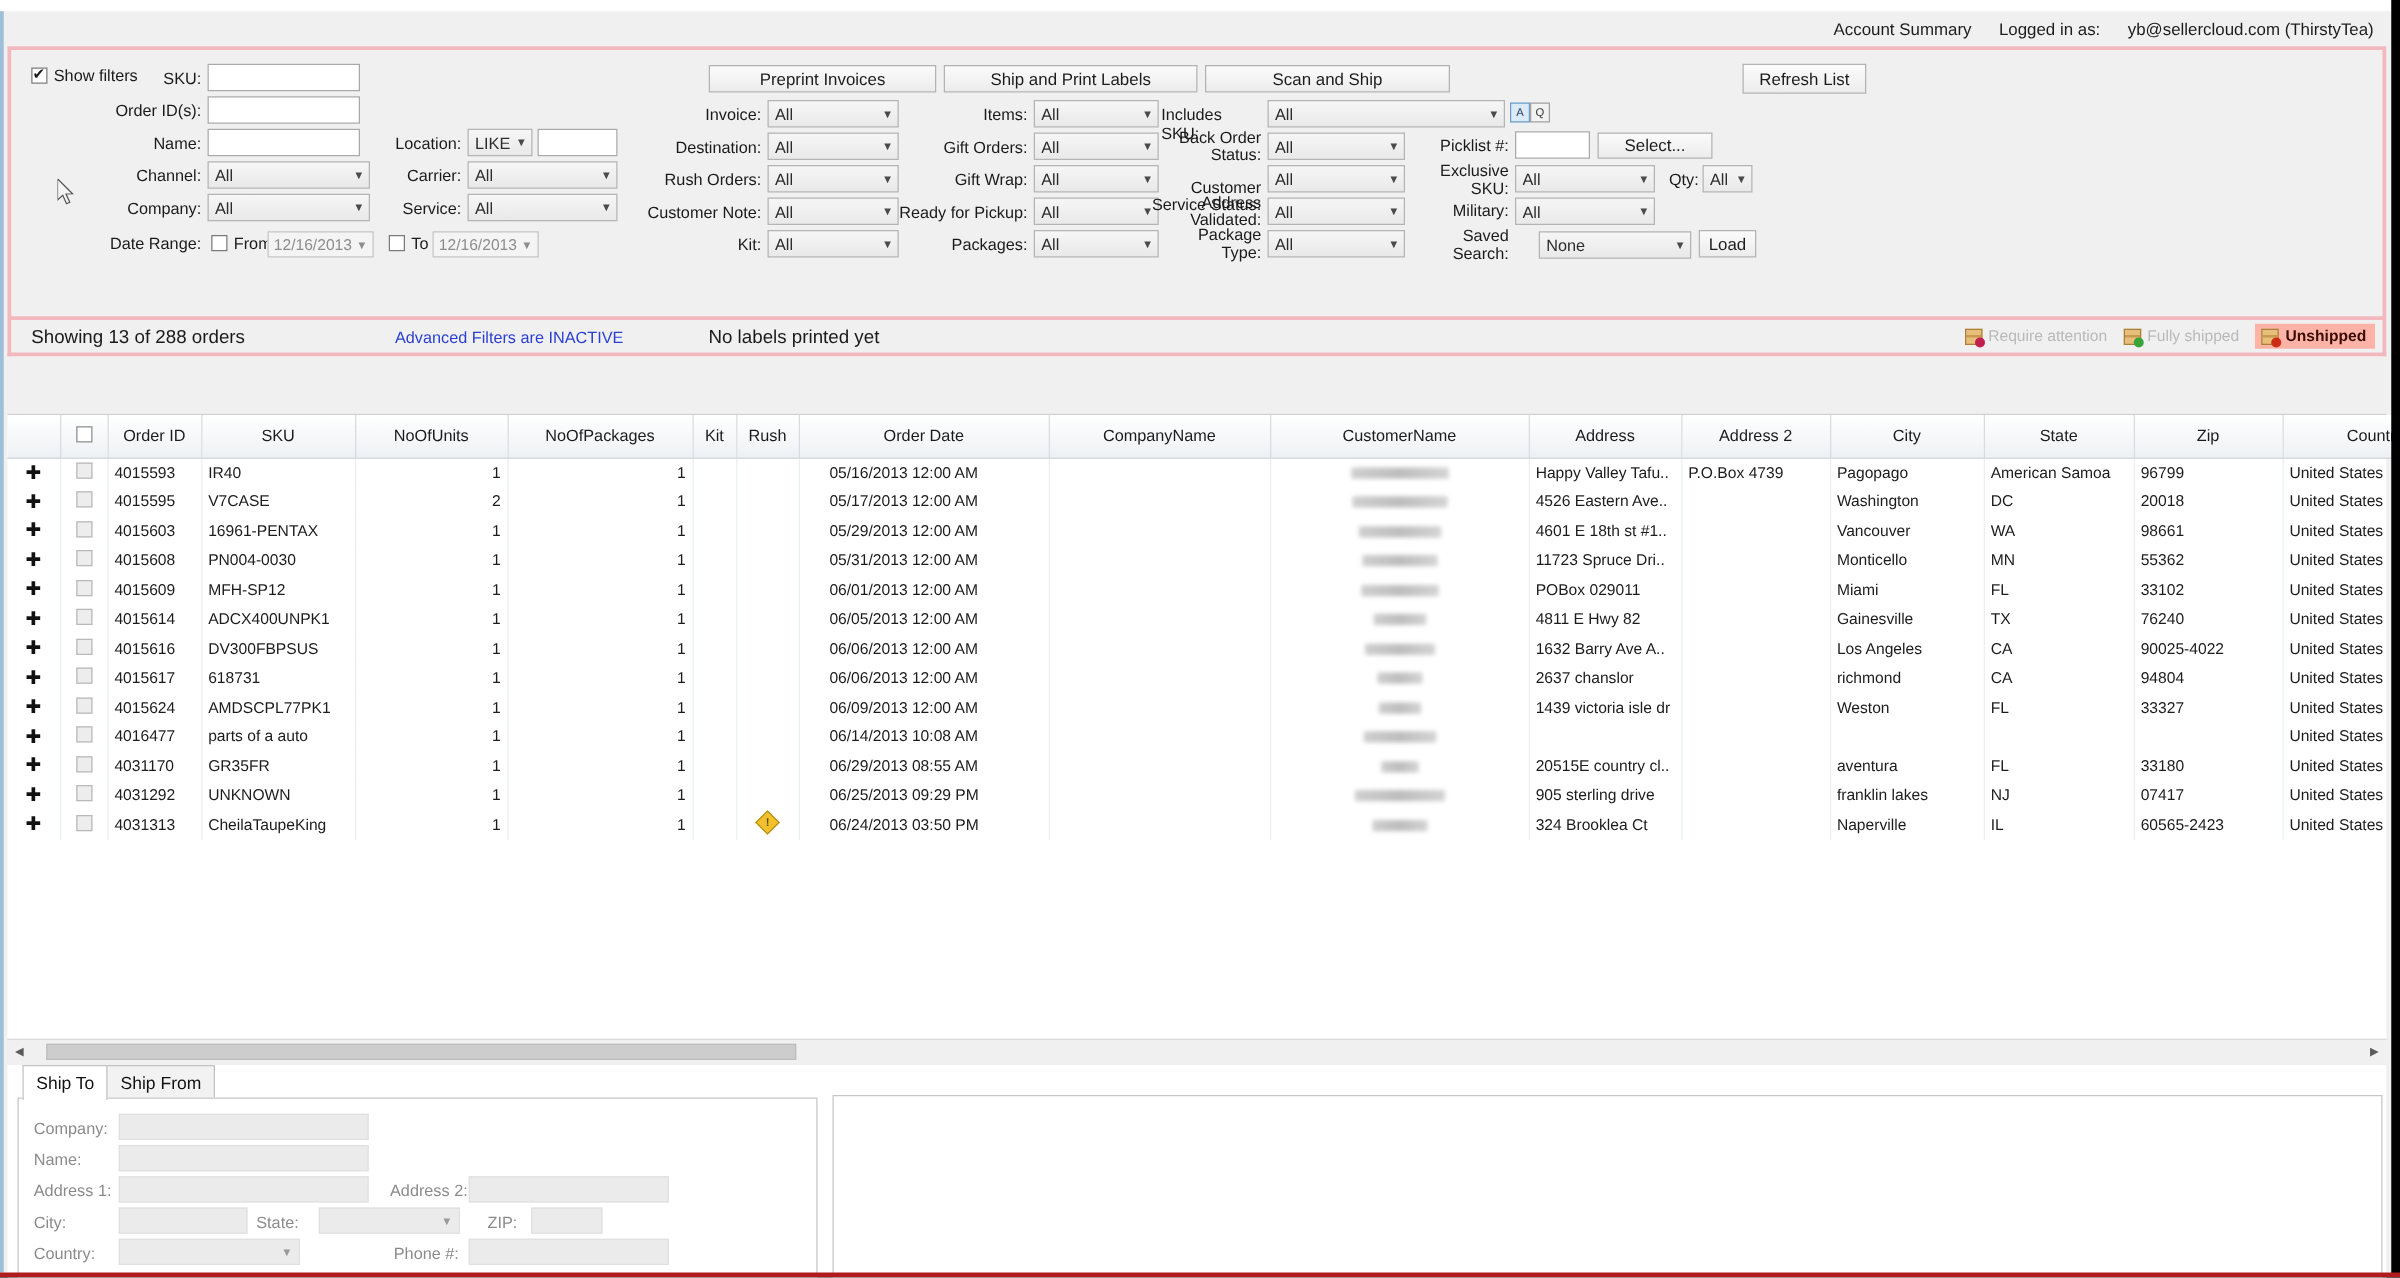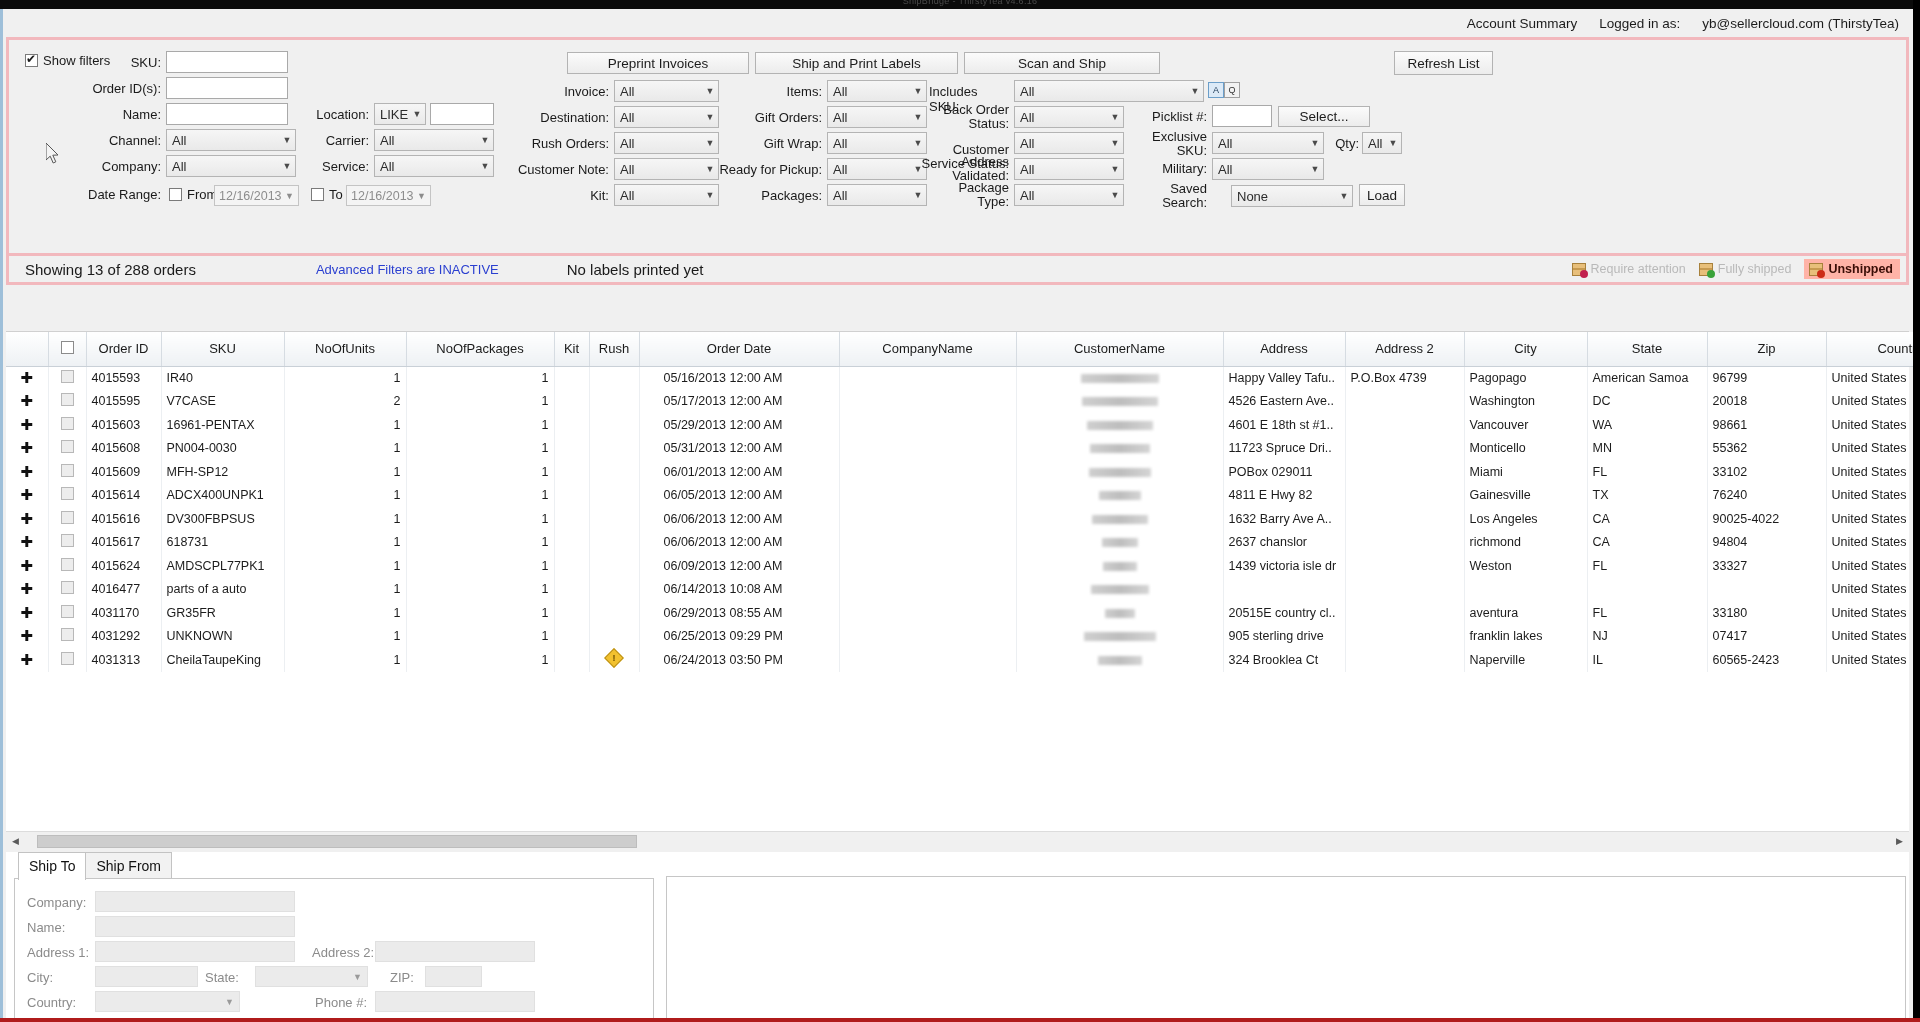--- a/index.html
+++ b/index.html
@@ -259,23 +259,20 @@
   .rightpane {
     position: absolute; left: 660px; top: 24px; width: 1240px; height: 152px;
     border: 1px solid #c6c6c6; background: #fff;
   }
 </style>
 </head>
 <body>
 
 <div id="app">
 
-  <div class="topstrip">
-    <div class="ghost">ShipBridge - ThirstyTea v4.6.16</div>
-  </div>
 
   <div class="window">
 
     <div class="acct">
       <span class="link">Account Summary</span>
       <span>Logged in as:</span>
       <span>yb@sellercloud.com (ThirstyTea)</span>
     </div>
 
     <div class="filterwrap">

